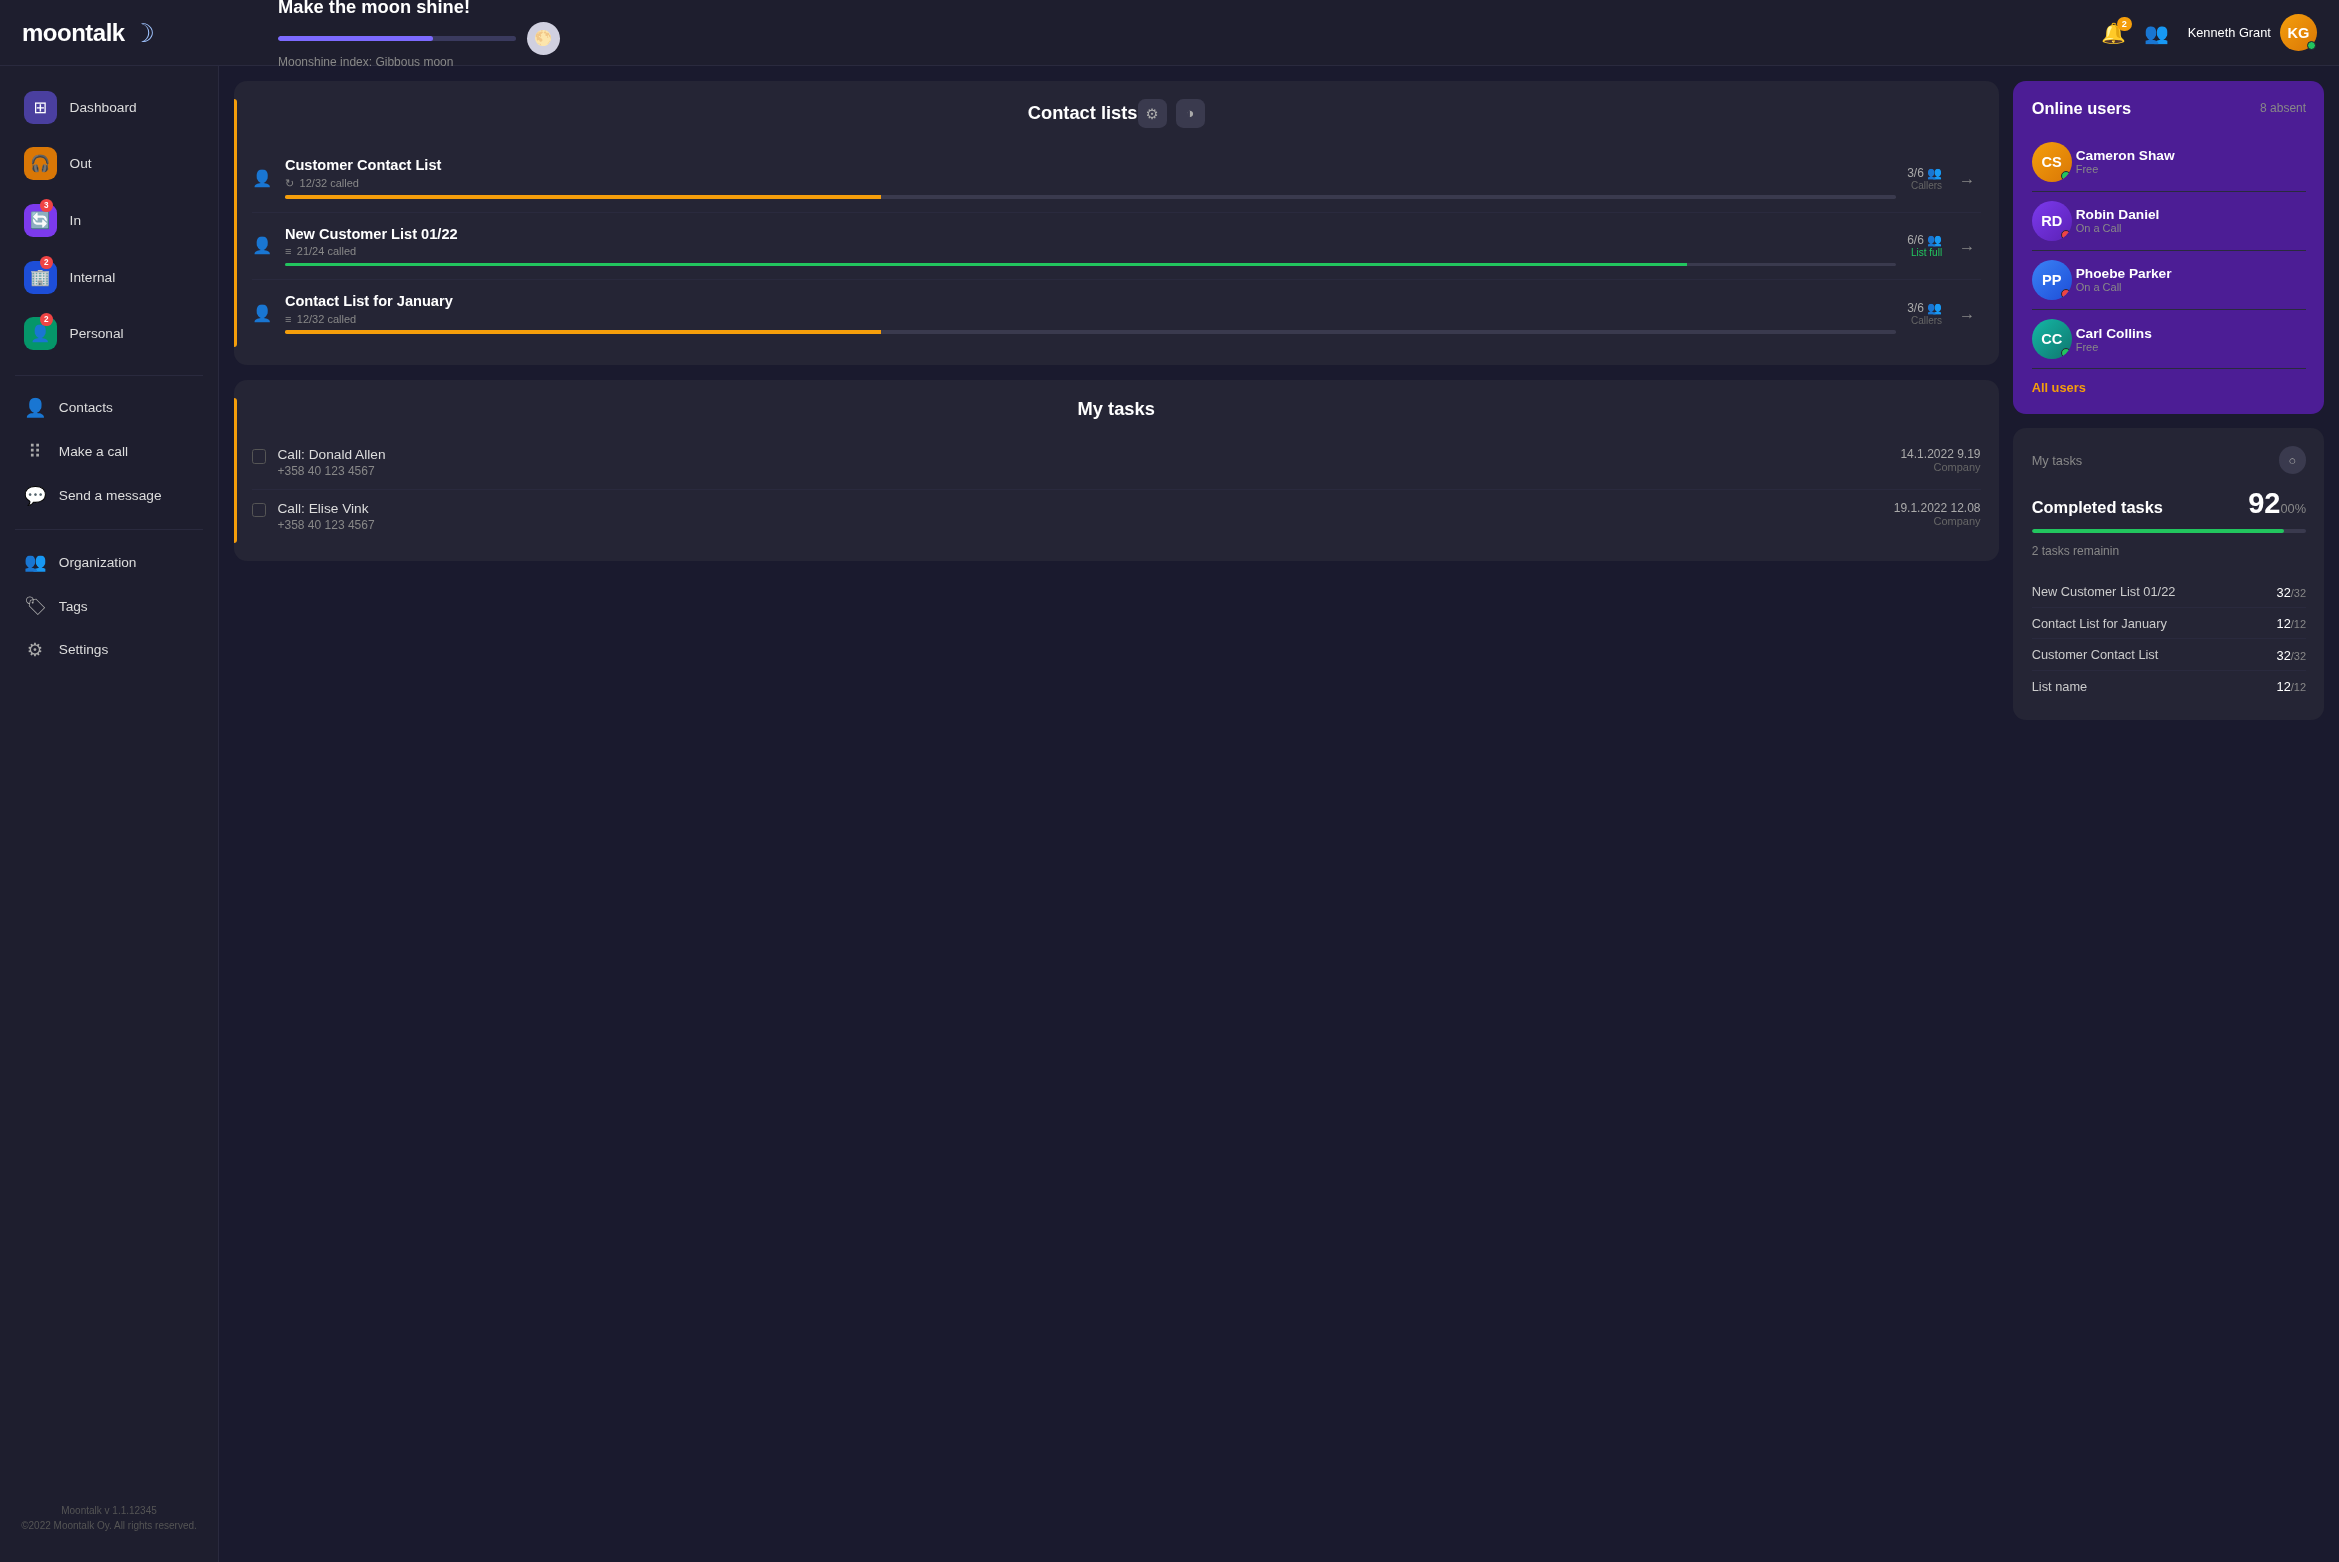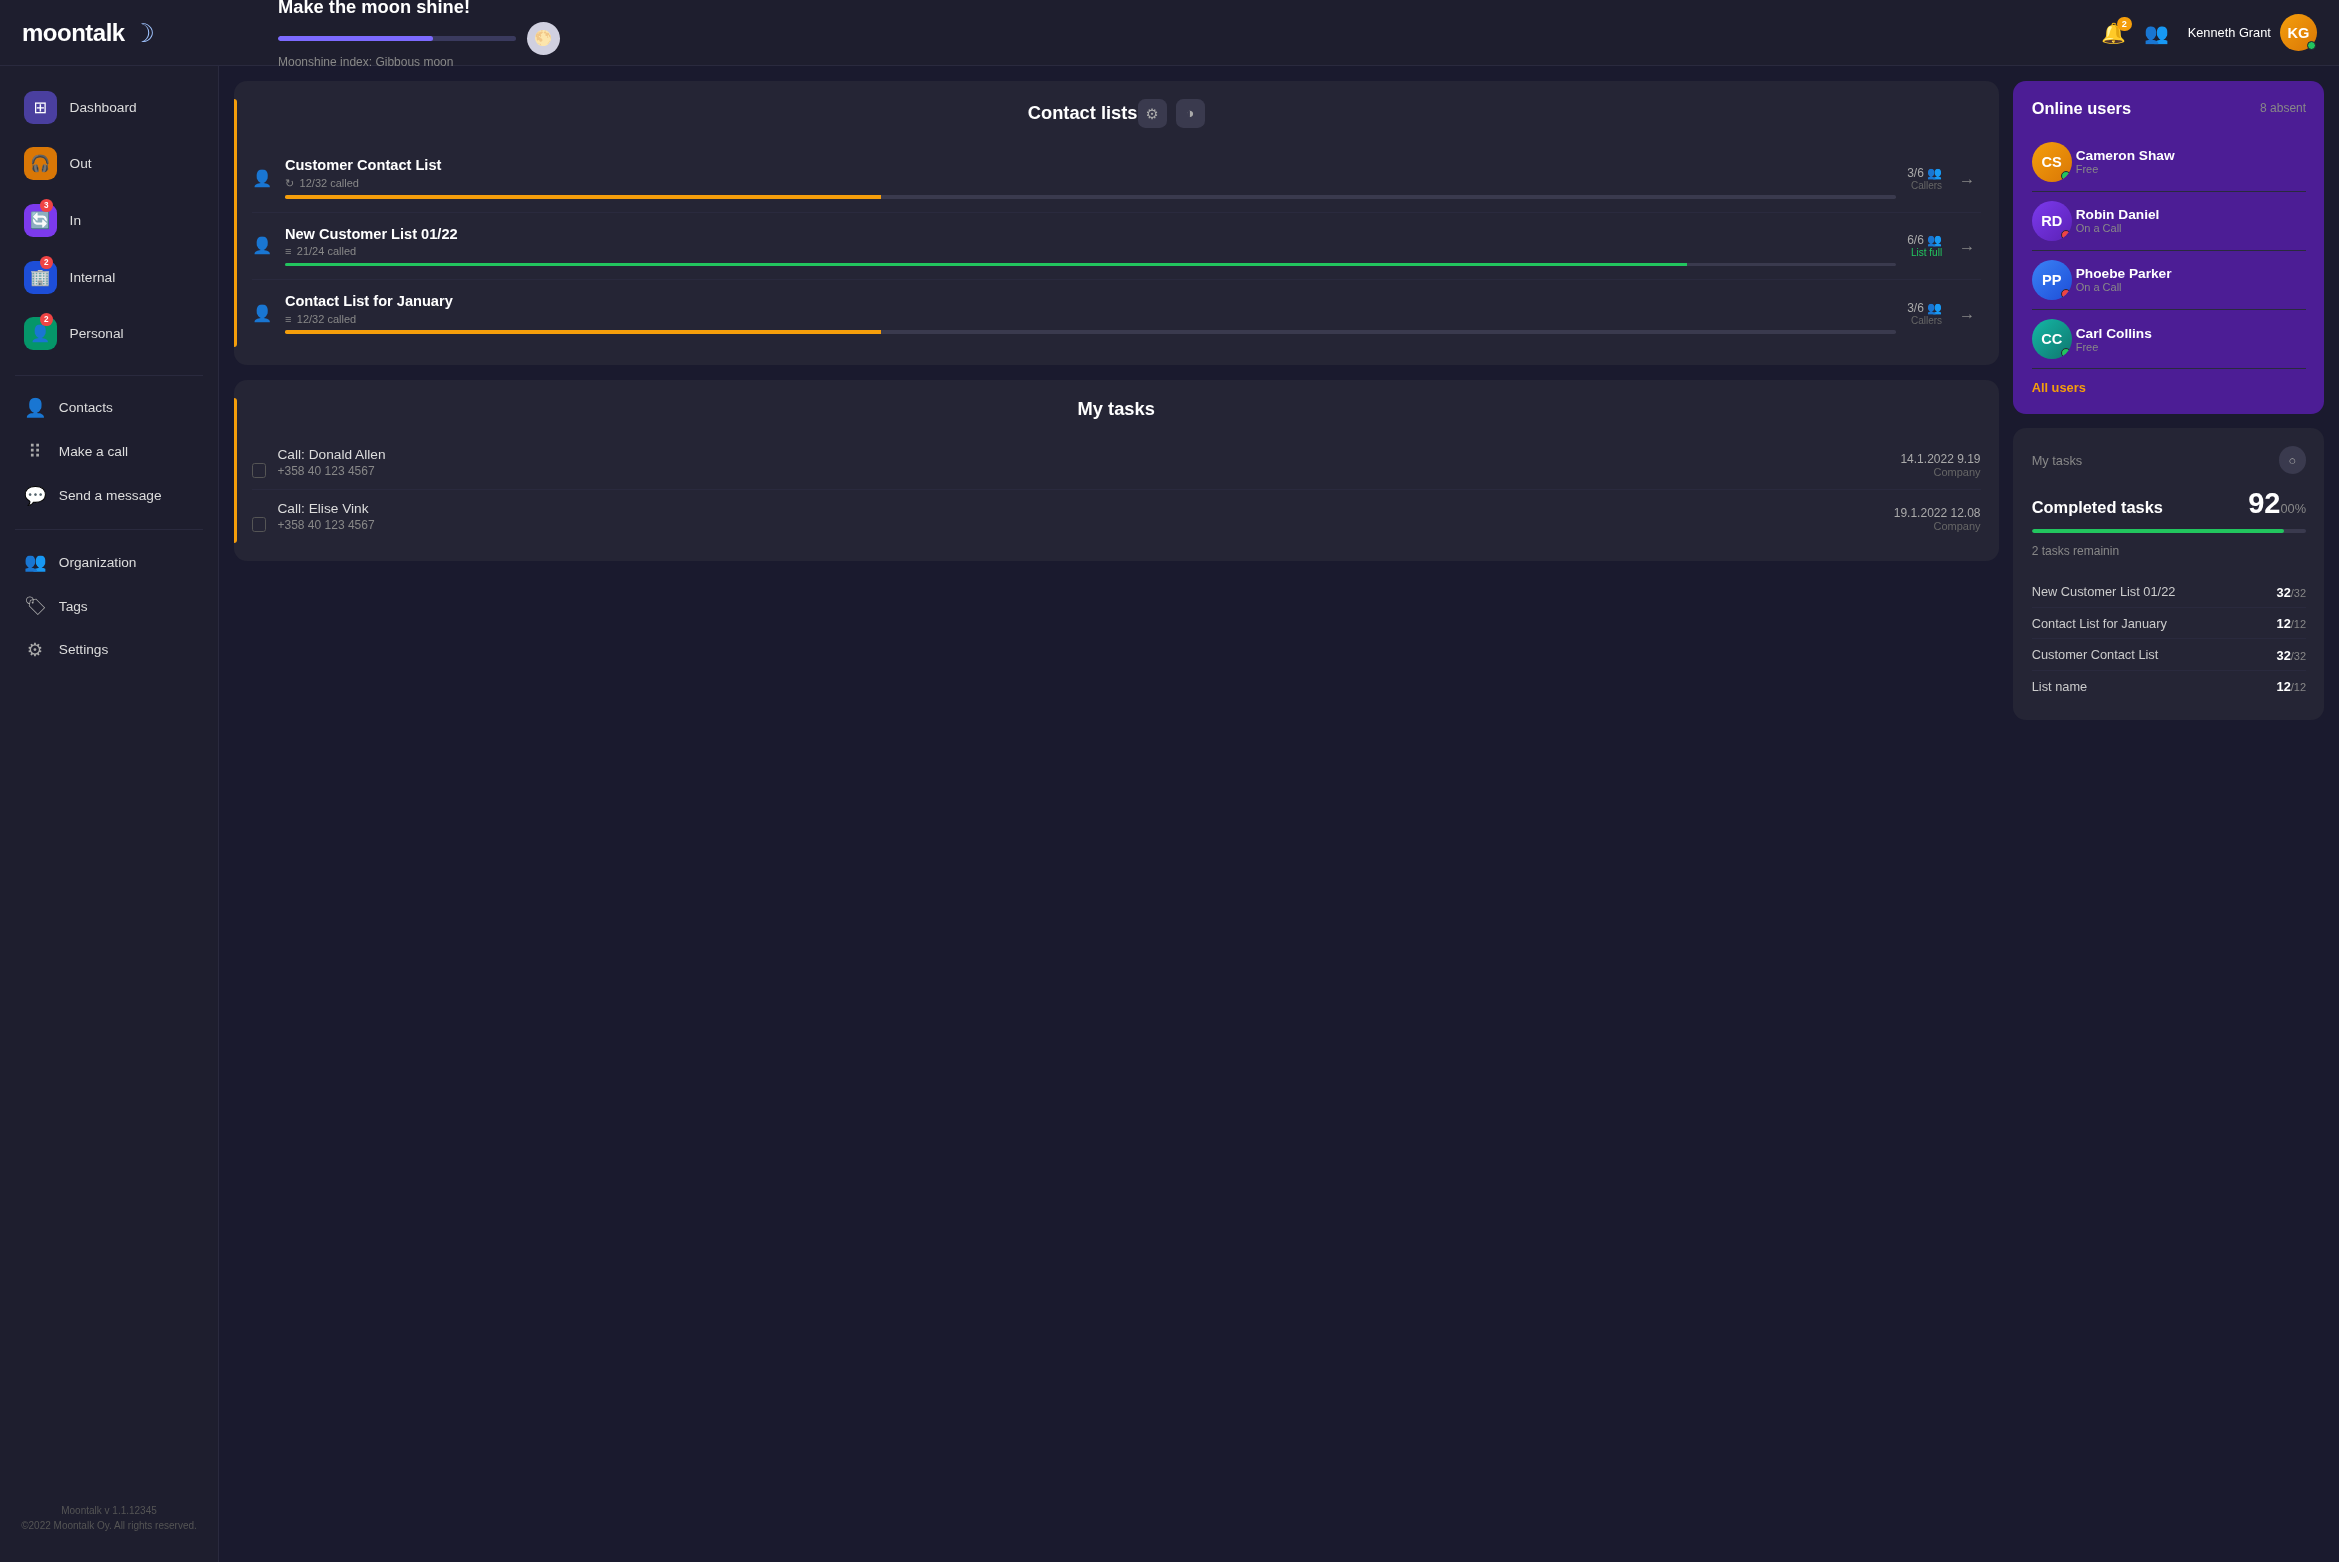--- a/index.html
+++ b/index.html
@@ -386,21 +386,21 @@
 
     
     .tasks-card {
       background: #252535;
       border-radius: 12.8px;
       padding: 18.3px;
       position: relative;
     }
     .task-item {
       display: flex;
-      align-items: flex-end;
+      align-items: flex-start;
       gap: 11px;
       padding: 11px 0;
       border-bottom: 0.9px solid #2a2a3e;
     }
     .task-item:last-child {
       border-bottom: none;
     }
     .task-checkbox {
       width: 14.6px;
       height: 14.6px;
@@ -591,21 +591,21 @@
       border-bottom: 0.9px solid #2a2a3e;
     }
     .task-list-row:last-child { border-bottom: none; }
     .task-list-name {
       font-size: 12.8px;
       color: #ccc;
     }
     .task-list-count {
       font-size: 12.8px;
       color: #fff;
-      font-weight: 700;
+      font-weight: 400;
     }
     .task-list-total {
       font-size: 11px;
       color: #888;
     }
 
     
     .av-amber { background: linear-gradient(135deg, #f59e0b, #d97706); }
     .av-purple { background: linear-gradient(135deg, #7c3aed, #5b21b6); }
     .av-blue { background: linear-gradient(135deg, #3b82f6, #1d4ed8); }

